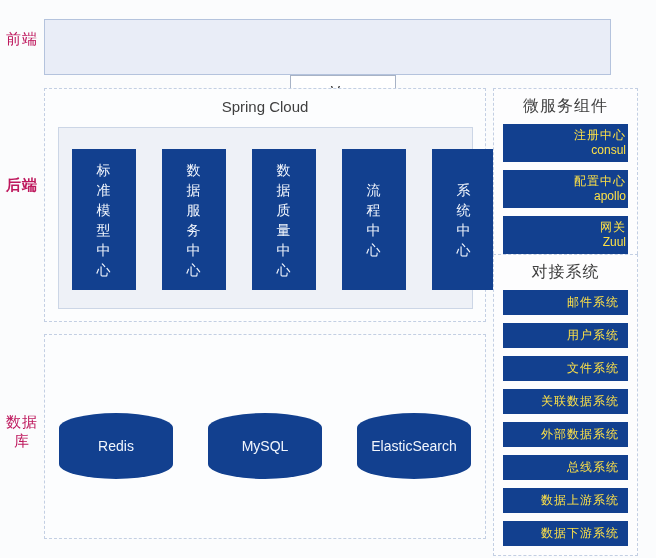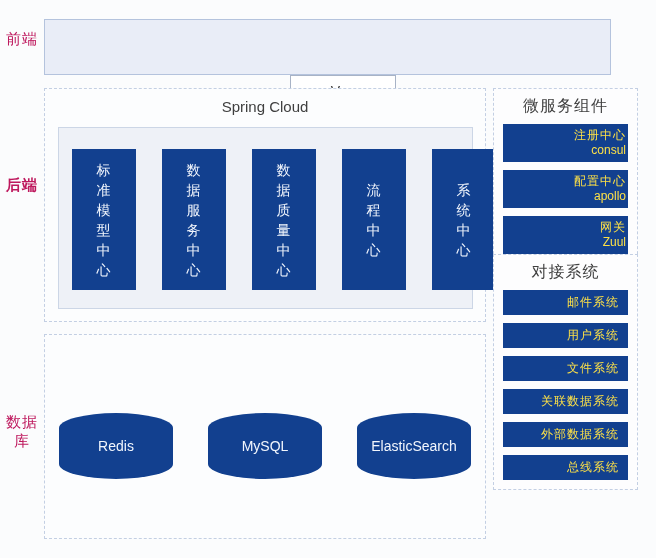--- a/index.html
+++ b/index.html
@@ -220,15 +220,17 @@
   </div>
 
   <div class="side-panel" id="integration-panel">
     <div class="panel-title">对接系统</div>
     <div class="panel-item">邮件系统</div>
     <div class="panel-item">用户系统</div>
     <div class="panel-item">文件系统</div>
     <div class="panel-item">关联数据系统</div>
     <div class="panel-item">外部数据系统</div>
     <div class="panel-item">总线系统</div>
+    <div class="panel-item">数据上游系统</div>
+    <div class="panel-item">数据下游系统</div>
   </div>
 
 </div>
 
 </body></html>

